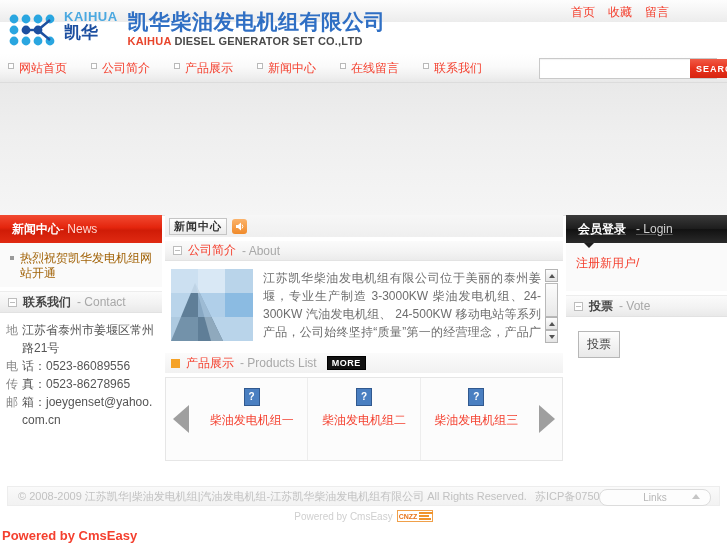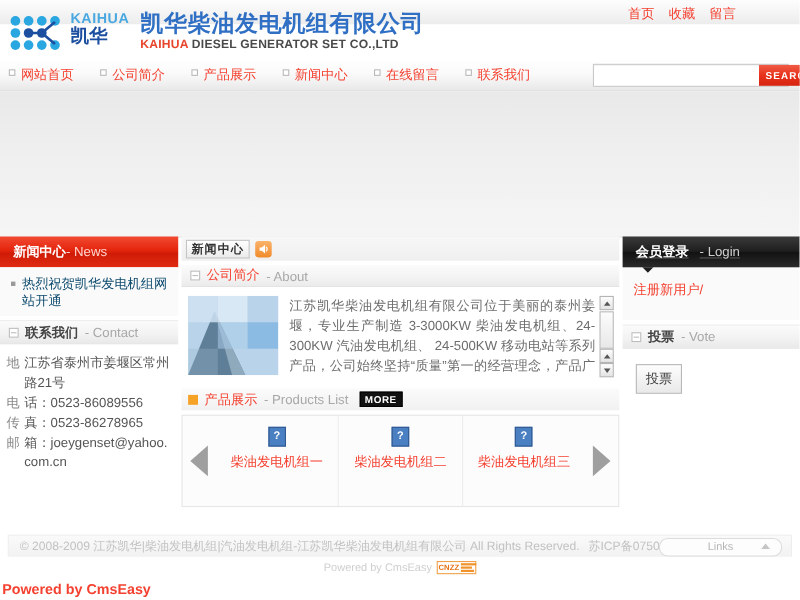--- a/index.html
+++ b/index.html
@@ -109,21 +109,21 @@
   }
   .panel-head-red .ph-cn{color:#fff;font-size:12px;font-weight:bold;}
   .panel-head-red .ph-en{color:#ffd6cf;font-size:12px;margin-left:0;}
 
   .news-body{background:#fafafa;padding:8px 6px 6px 6px;min-height:30px;}
   .news-item{display:flex;align-items:flex-start;text-decoration:none;}
   .news-bullet{
     width:4px;height:4px;background:#9a9a9a;display:inline-block;
     margin:5px 6px 0 4px;flex:none;
   }
-  .news-link{color:#0c4a6e;font-size:12px;line-height:15px;text-decoration:none;}
+  .news-link{color:#a16207;font-size:12px;line-height:15px;text-decoration:none;}
 
   .sub-head{
     height:22px;margin-top:4px;
     background:linear-gradient(to bottom,#fbfbfb 0%,#f2f2f2 60%,#e9e9e9 100%);
     border-top:1px solid #ededed;border-bottom:1px solid #e2e2e2;
     display:flex;align-items:center;padding-left:8px;box-sizing:border-box;
   }
   .sub-sq{
     width:7px;height:7px;border:1px solid #bdbdbd;background:#fff;
     display:inline-block;margin-right:6px;position:relative;

